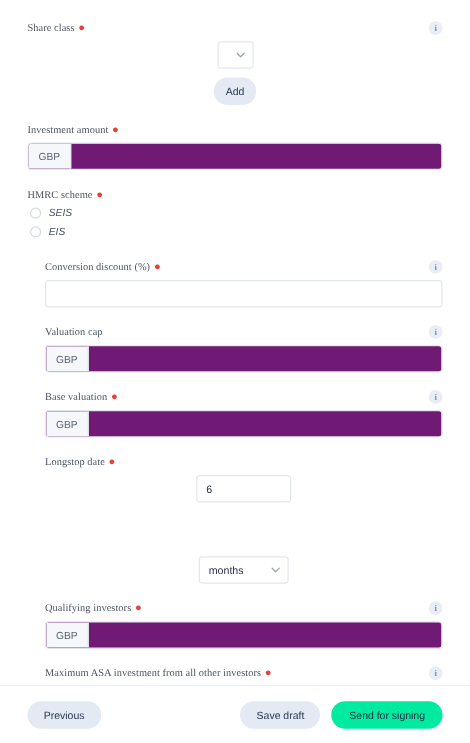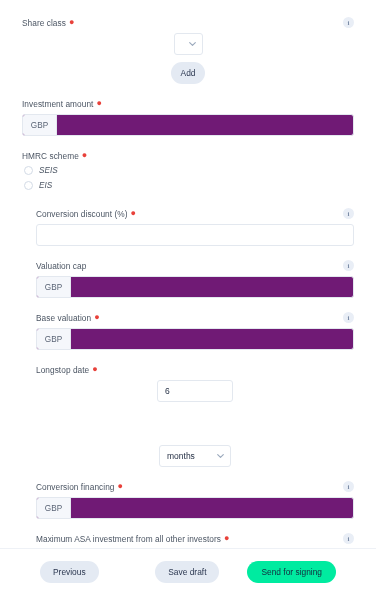--- a/index.html
+++ b/index.html
@@ -28,21 +28,21 @@
     padding: 16px 22px 6px 22px;
     overflow: hidden;
   }
 
   .field { margin-bottom: 13px; }
   .field.tight { margin-bottom: 11px; }
 
   .label-row { display: flex; align-items: center; justify-content: space-between; margin-bottom: 4px; min-height: 13px; }
   .label {
     font-size: 8.3px; color: #4B5563; letter-spacing: .05px;
-    display: flex; align-items: center; gap: 3px;
+    display: flex; align-items: center; gap: 3px; font-family: Liberation Serif, serif;
   }
   .req { color: #E8413A; font-size: 9px; line-height: 1; position: relative; top: 0px; }
 
   .info-icon {
     width: 11px; height: 11px; border-radius: 50%;
     background: #E9EEF6; color: #7B8CA6;
     font-size: 7px; font-weight: bold;
     display: inline-flex; align-items: center; justify-content: center;
     font-family: "Liberation Serif", serif;
     flex: 0 0 auto;
@@ -120,30 +120,30 @@
   .section-chev svg { display:block; width:100%; height:100%; }
   .section-title { font-size: 10.5px; font-weight: bold; color: #1B2A4E; letter-spacing: .1px; }
 
   .section-body { padding-left: 14px; }
 
   
   .footer {
     flex: 0 0 auto; height: 46px;
     border-top: 1px solid #EEF1F6;
     display: flex; align-items: center; justify-content: space-between;
-    padding: 0 40px;
+    padding: 0 22px;
   }
   .footer-right { display: flex; align-items: center; gap: 9px; }
   .btn {
     border: none; border-radius: 13px; height: 22px; padding: 0 13px;
     font-size: 8.4px; cursor: pointer;
     font-family: "Liberation Sans", sans-serif;
   }
   .btn-secondary { background: #E4EAF3; color: #2B3750; }
-  .btn-primary { background: #00EBA0; color: #132A3E; padding: 0 14px; margin-left: 19px; }
+  .btn-primary { background: #00EBA0; color: #132A3E; padding: 0 14px; }
 </style>
 </head>
 <body>
 
 <div class="page">
 
 
   <div class="body">
 
     <div class="field">
@@ -260,21 +260,21 @@
                   <path d="M1 3 L5 7 L9 3" fill="none" stroke="#9AA8BC" stroke-width="1.6" stroke-linecap="round" stroke-linejoin="round"></path>
                 </svg>
             </span>
           </div>
         </div>
       </div>
 
       <div class="field">
         <div class="label-row">
           <div class="label">
-            <span>Conversion financing</span>
+            <span>Qualifying investors</span>
             <span class="req">●</span>
           </div>
           <span class="info-icon">i</span>
         </div>
         <div class="money">
           <span class="prefix">GBP</span>
           <input class="moneyinput" value="" placeholder="" style="">
         </div>
       </div>
 

